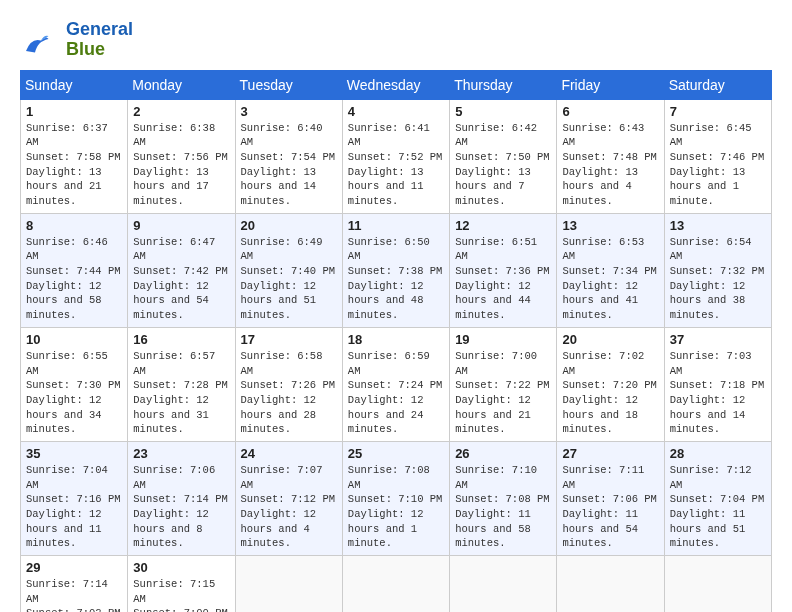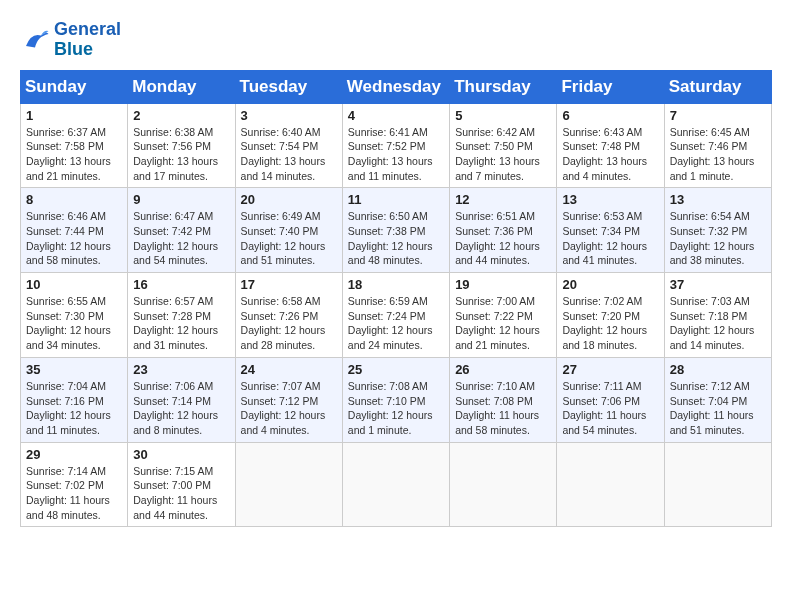--- a/index.html
+++ b/index.html
@@ -11,22 +11,22 @@
       padding: 20px;
     }
     .header {
       display: flex;
       justify-content: space-between;
       align-items: flex-start;
       margin-bottom: 10px;
     }
     .logo {
       display: flex;
-      align-items: center;
-      gap: 4px;
+      align-items: flex-end;
+      gap: 16px;
     }
     .logo-text {
       font-size: 18px;
       font-weight: bold;
       color: #333;
       line-height: 1.1;
     }
     .logo-text span {
       color: #1a5fb4;
     }
@@ -49,22 +49,22 @@
     .calendar {
       width: 100%;
       border-collapse: collapse;
       font-size: 11px;
     }
     .calendar th {
       background: #2a6dd9;
       color: #fff;
       padding: 6px 4px;
       text-align: left;
-      font-size: 17px;
-      font-weight: bold;
+      font-size: 14px;
+      font-weight: normal;
       border: 1px solid #2a6dd9;
     }
     .calendar td {
       vertical-align: top;
       padding: 4px 5px;
       border: 1px solid #ccc;
       width: 14.28%;
       min-height: 70px;
       background: #fff;
     }
@@ -78,41 +78,42 @@
       font-size: 13px;
       font-weight: bold;
       color: #222;
       display: block;
       margin-bottom: 2px;
     }
     .day-info {
       color: #333;
       font-size: 10.5px;
       line-height: 1.4;
+      font-family: Liberation Mono, monospace;
     }
     .empty-cell {
       background: #f9f9f9 !important;
     }
     
     .row-odd td { background: #ffffff; }
     .row-even td { background: #eef2fb; }
   </style>
 </head>
 <body>
 
 <div class="header">
   <div class="logo">
     <svg class="logo-bird" viewBox="0 0 40 40">
       <path d="M8,28 Q15,10 28,14 Q35,8 38,12 Q30,14 26,18 Q22,22 20,30 Z" fill="#2a6dd9"></path>
       <path d="M28,14 Q32,6 38,8 Q34,12 30,13 Z" fill="#5599ee"></path>
     </svg>
     <div>
       <div class="logo-text">
         <span>General</span><br>
-        <span style="color:#0369a1">Blue</span>
+        <span style="color:#4d7c0f">Blue</span>
       </div>
     </div>
   </div>
   <div class="title-block">
     <div class="month-title"></div>
     <div class="subtitle"></div>
   </div>
 </div>
 
 <table class="calendar">

